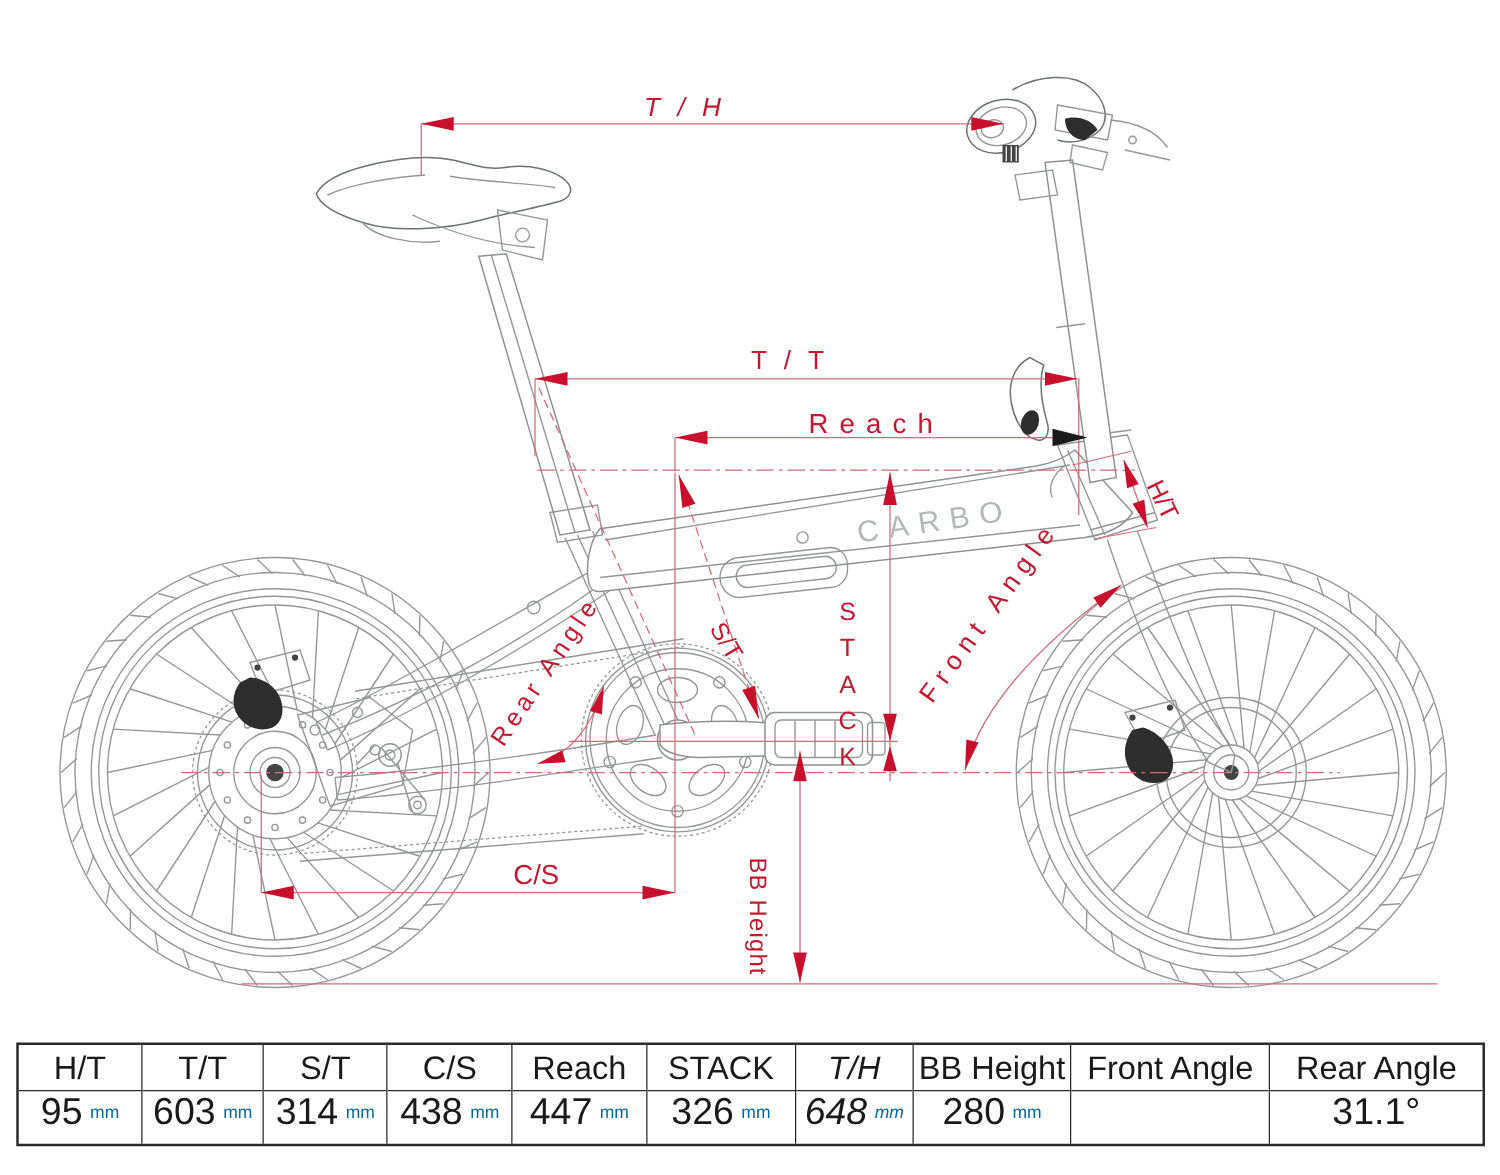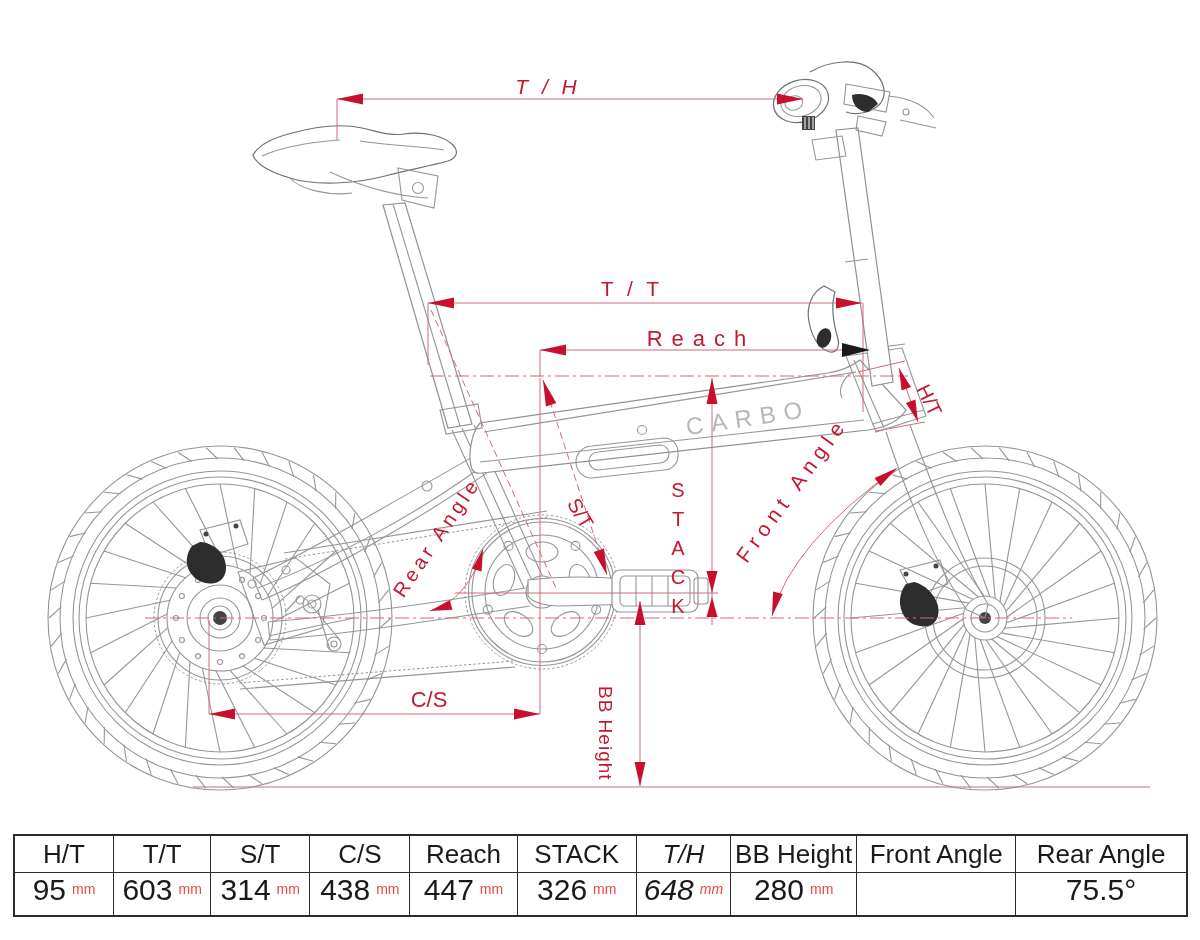--- a/index.html
+++ b/index.html
@@ -40,21 +40,21 @@
   .lbl-logo{left:673px;top:404px;width:150px;color:#b5b8ba;font-size:24px;letter-spacing:8px;
             transform:rotate(-8.5deg);transform-origin:center;}
   
   #geo-table{position:absolute;left:13px;top:834px;width:1171px;height:79px;
              display:flex;border:2px solid #2b2b2b;box-sizing:content-box;background:#fff;}
   .geo-col{display:flex;flex-direction:column;min-width:0;}
   .geo-col:not(:last-child){border-right:1.5px solid #2b2b2b;}
   .hcell{height:36px;border-bottom:1.5px solid #2b2b2b;display:flex;align-items:center;
          justify-content:center;font-size:26px;color:#1a1a1a;}
   .vcell{flex:1;display:flex;align-items:flex-start;justify-content:center;font-size:30px;color:#1a1a1a;}
-  .unit{font-size:14px;margin-left:6px;margin-top:8px;color:#ef4444;}
+  .unit{font-size:14px;margin-left:6px;margin-top:8px;color:#0369a1;}
 </style>
 </head>
 <body>
 
 <div id="stage">
 
 <svg width="1200" height="940" viewBox="0 0 1200 940">
 
   <g>
     <circle class="g1" cx="220" cy="618" r="172"></circle>
@@ -457,17 +457,17 @@
       </div>
       <div class="geo-col" style="flex: 124 0 0px;">
         <div class="hcell">BB Height</div>
         <div class="vcell">280<span class="unit">mm</span></div>
       </div>
       <div class="geo-col" style="flex: 156 0 0px;">
         <div class="hcell">Front Angle</div>
       </div>
       <div class="geo-col" style="flex: 168 0 0px;">
         <div class="hcell">Rear Angle</div>
-        <div class="vcell">75.5°</div>
+        <div class="vcell">31.1°</div>
       </div>
     </div>
 
 </div>
 
 </body></html>

